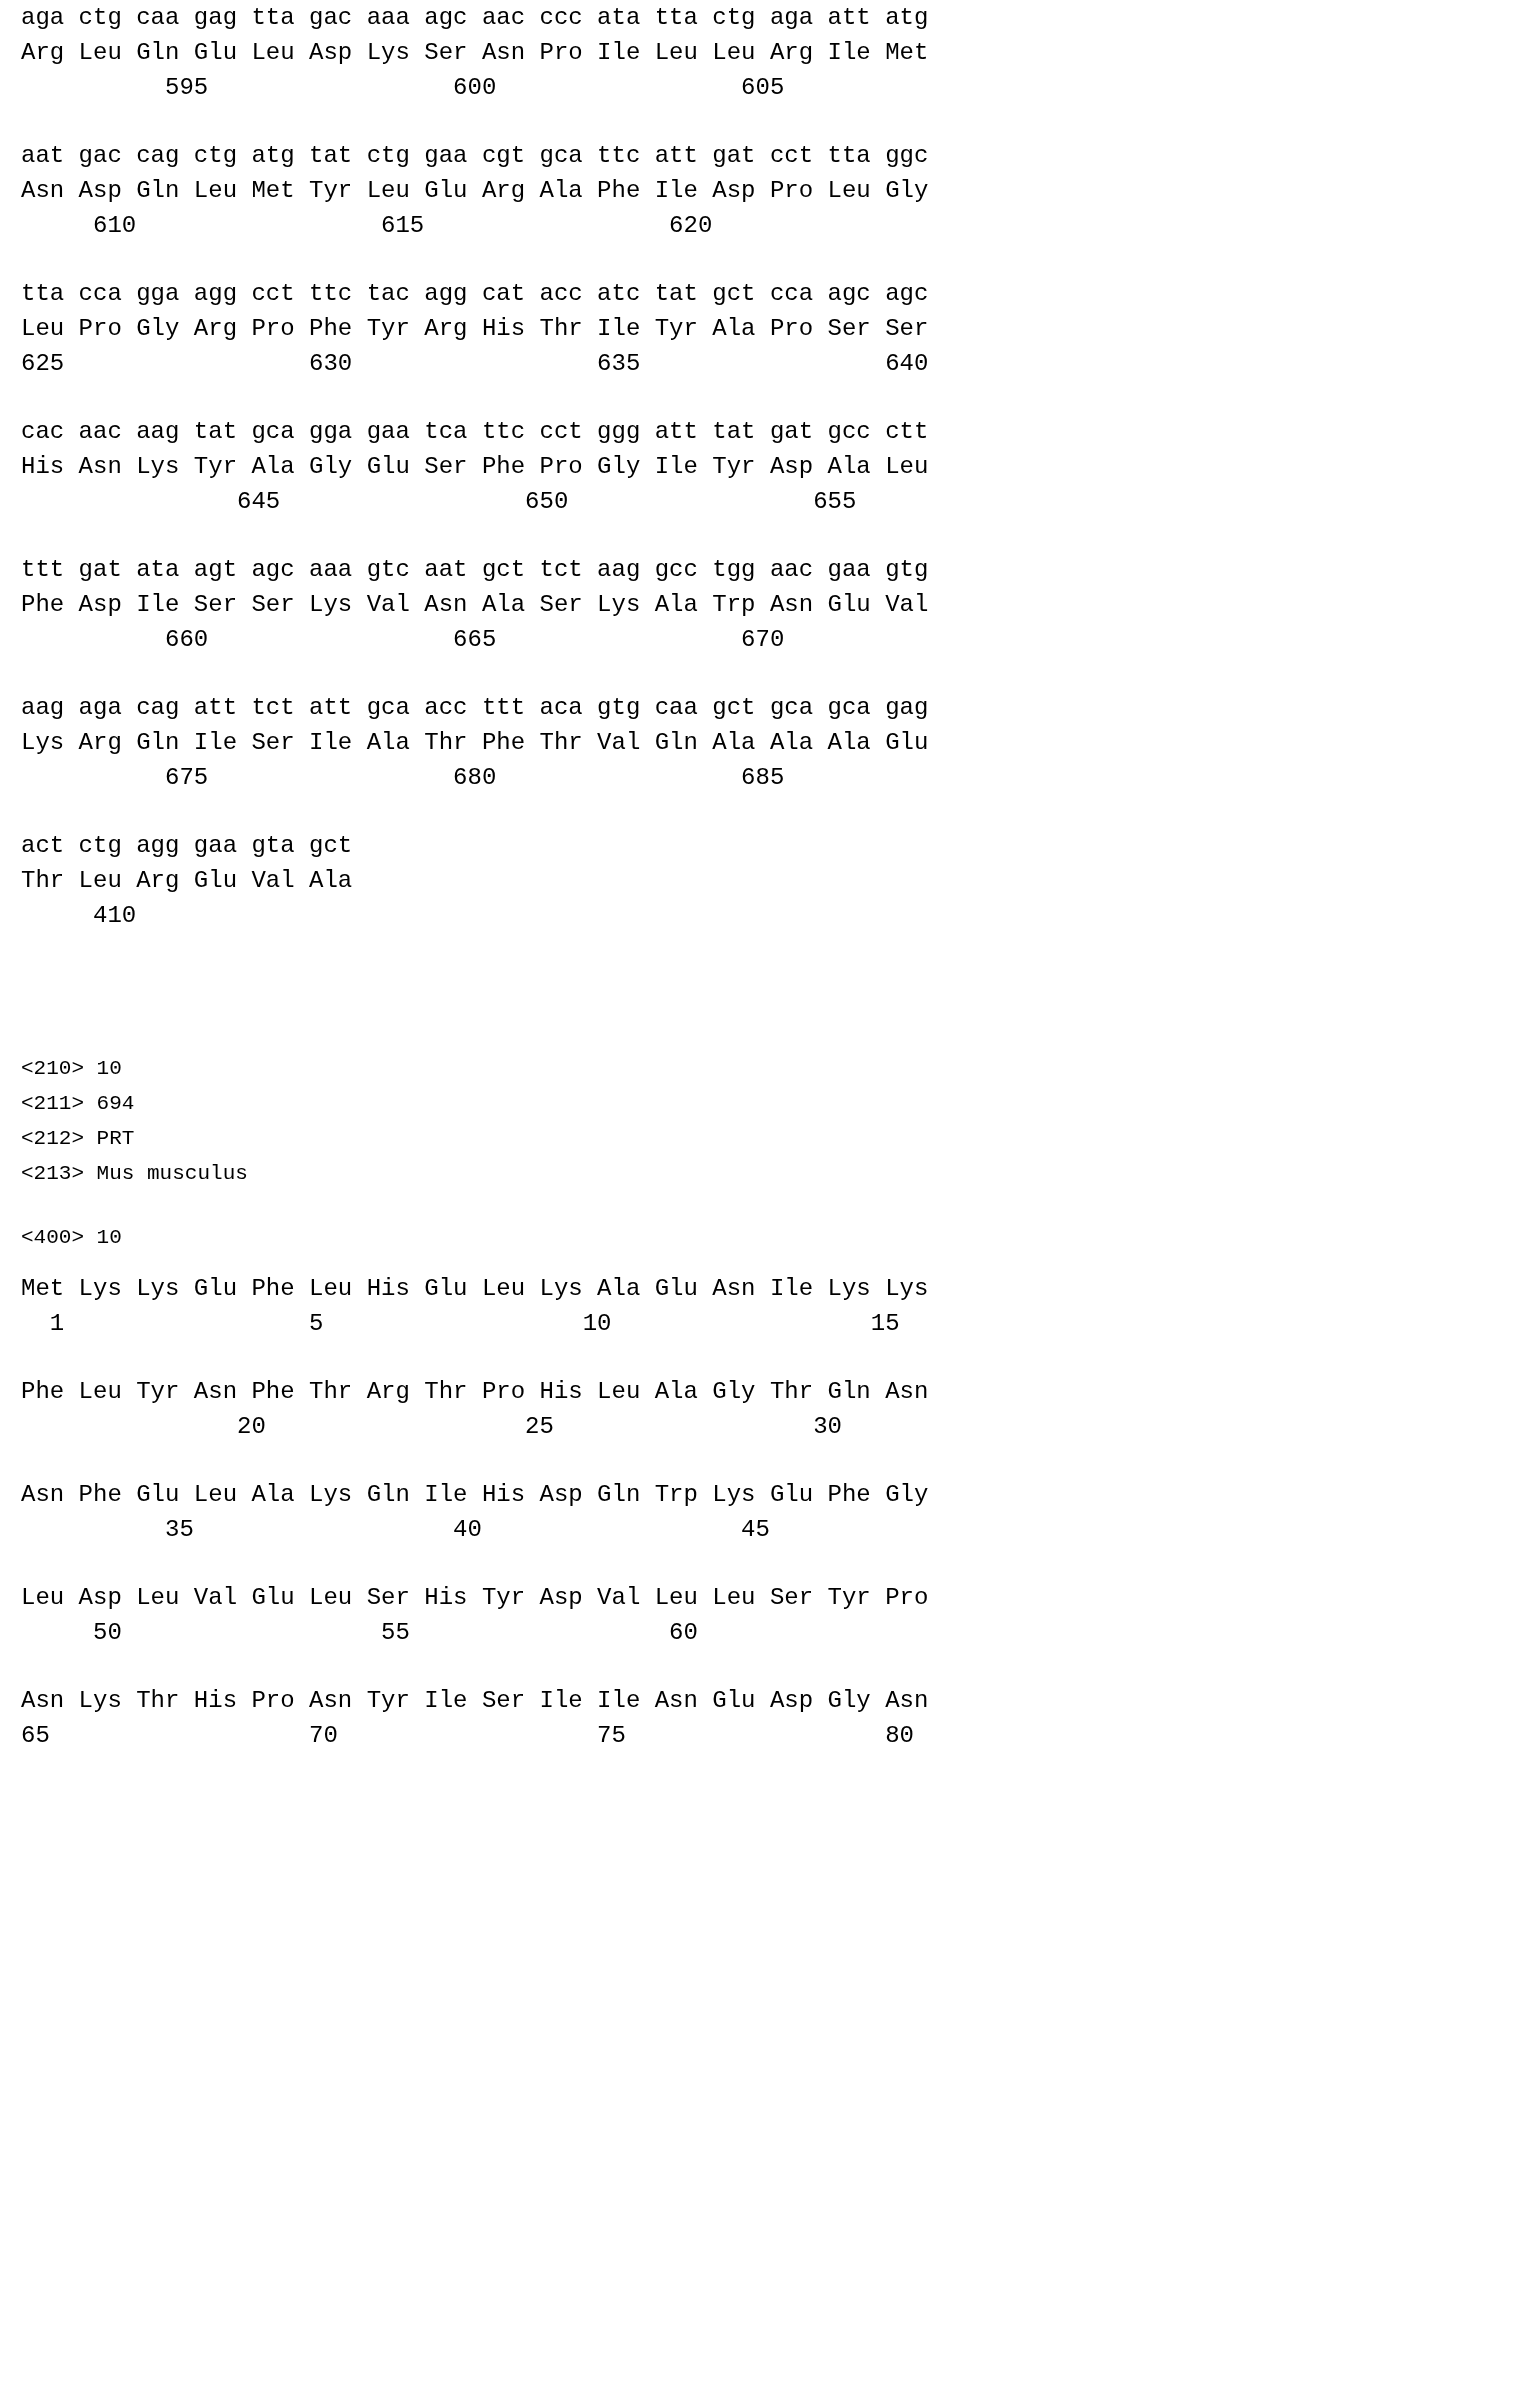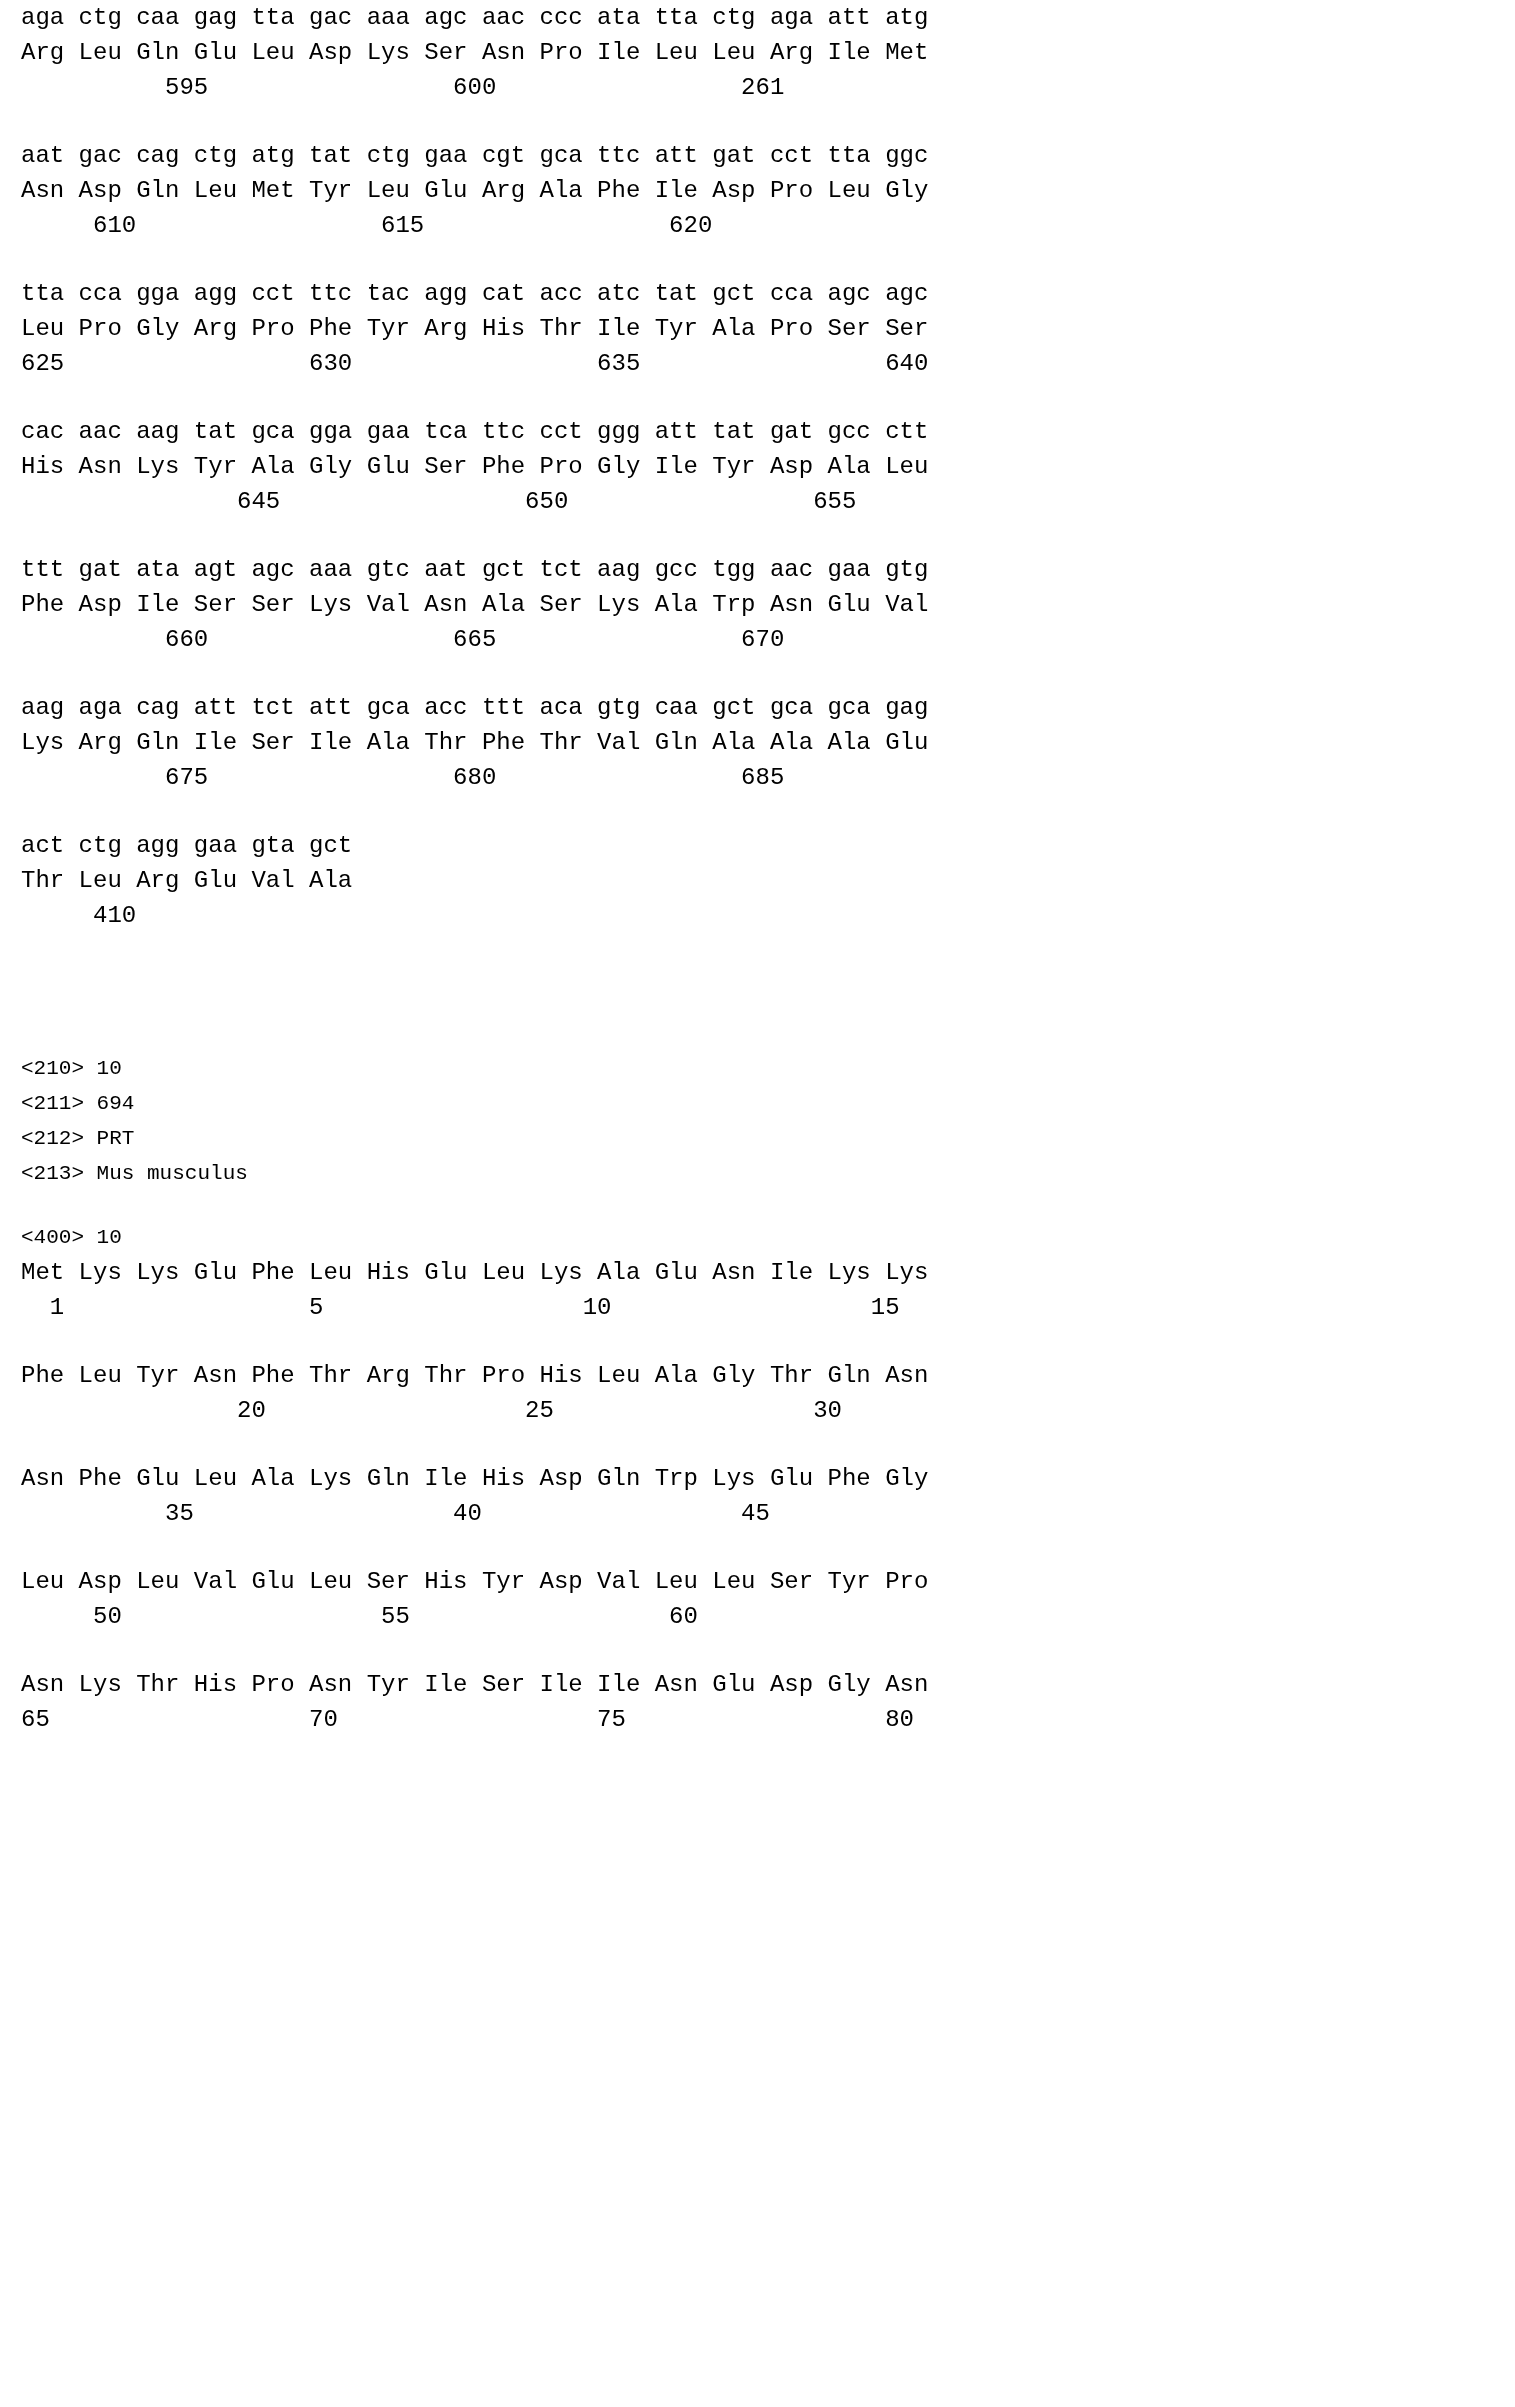--- a/index.html
+++ b/index.html
@@ -56,21 +56,21 @@
 </style>
 </head>
 <body>
 
 <div class="page">
   <div class="sheet">
 
     <div class="block">
       <div class="line codon-line">aga ctg caa gag tta gac aaa agc aac ccc ata tta ctg aga att atg</div>
       <div class="line aa-line">Arg Leu Gln Glu Leu Asp Lys Ser Asn Pro Ile Leu Leu Arg Ile Met</div>
-      <div class="line num-line">          595                 600                 261</div>
+      <div class="line num-line">          595                 600                 605</div>
       <div class="right-num">1824</div>
     </div>
 
     <div class="block">
       <div class="line codon-line">aat gac cag ctg atg tat ctg gaa cgt gca ttc att gat cct tta ggc</div>
       <div class="line aa-line">Asn Asp Gln Leu Met Tyr Leu Glu Arg Ala Phe Ile Asp Pro Leu Gly</div>
       <div class="line num-line">     610                 615                 620</div>
       <div class="right-num">1872</div>
     </div>
 
@@ -115,21 +115,21 @@
       <div class="txt">&lt;210&gt; 10</div>
       <div class="txt">&lt;211&gt; 694</div>
       <div class="txt">&lt;212&gt; PRT</div>
       <div class="txt">&lt;213&gt; Mus musculus</div>
     </div>
 
     <div class="gap-s"></div>
 
     <div class="txt">&lt;400&gt; 10</div>
 
-    <div class="block" style="margin-top:0;">
+    <div class="block" style="margin-top:16px;">
       <div class="line aa-line">Met Lys Lys Glu Phe Leu His Glu Leu Lys Ala Glu Asn Ile Lys Lys</div>
       <div class="line num-line">  1                 5                  10                  15</div>
     </div>
 
     <div class="block">
       <div class="line aa-line">Phe Leu Tyr Asn Phe Thr Arg Thr Pro His Leu Ala Gly Thr Gln Asn</div>
       <div class="line num-line">               20                  25                  30</div>
     </div>
 
     <div class="block">

